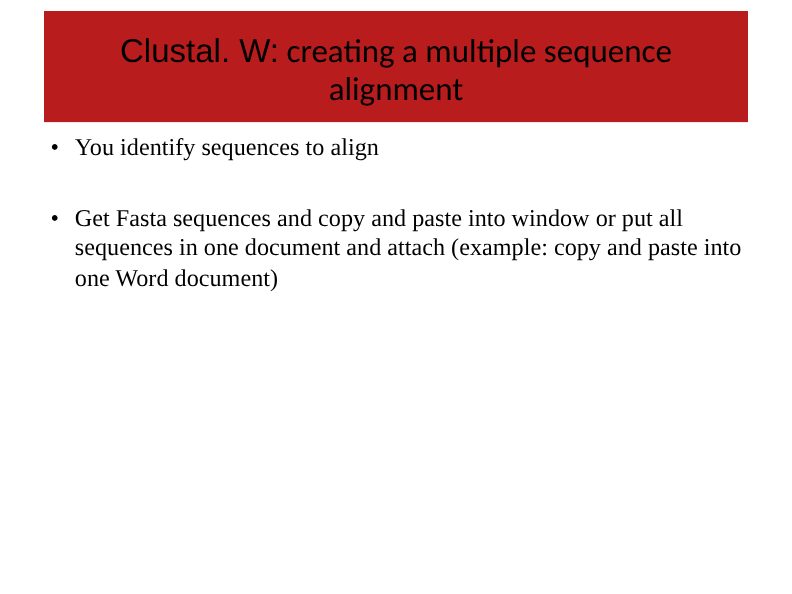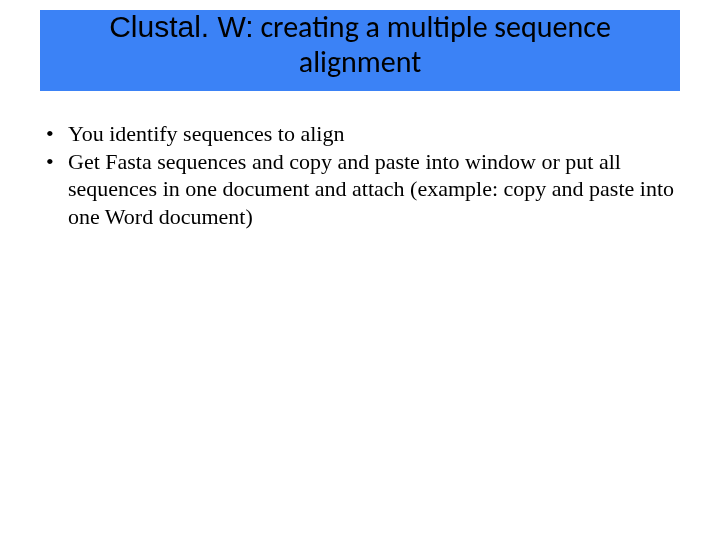--- a/index.html
+++ b/index.html
@@ -16,22 +16,22 @@
     position: relative;
     width: 720px;
     height: 540px;
     box-sizing: border-box;
   }
   .title-band {
     position: absolute;
     top: 10px;
     left: 40px;
     right: 40px;
-    background: #3b82f6;
-    padding: 0 12px 12px;
+    background: #b91c1c;
+    padding: 20px 12px 12px;
     text-align: center;
   }
   .title-band .title-text {
     font-size: 30px;
     line-height: 1.15;
     color: #000;
   }
   .title-band .title-prefix {
     font-family: Arial, Helvetica, sans-serif;
   }
@@ -48,20 +48,21 @@
     padding: 0;
   }
   ul.bullets > li {
     position: relative;
     padding-left: 28px;
     font-size: 22px;
     line-height: 1.25;
     color: #000;
   }
   ul.bullets > li + li {
+    margin-top: 36px;
   }
   ul.bullets > li::before {
     content: "•";
     position: absolute;
     left: 6px;
     top: 0;
     font-size: 22px;
     color: #000;
   }
 </style>

